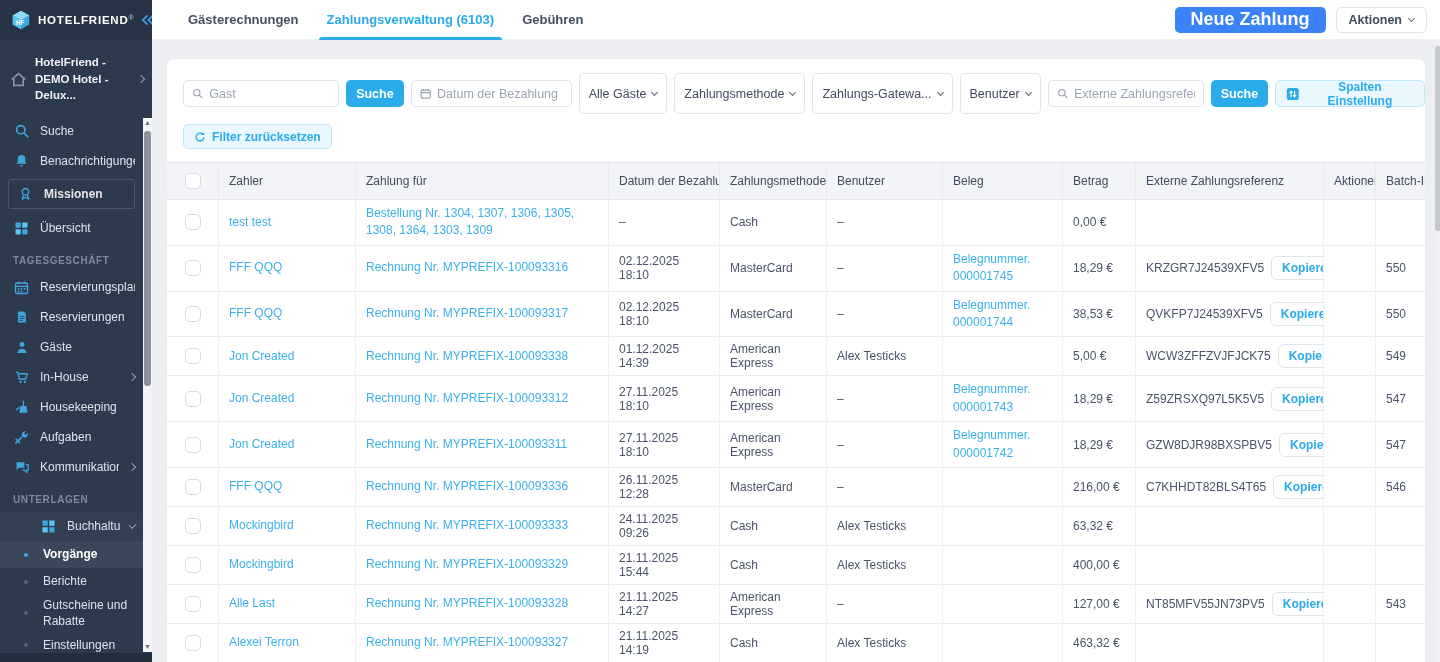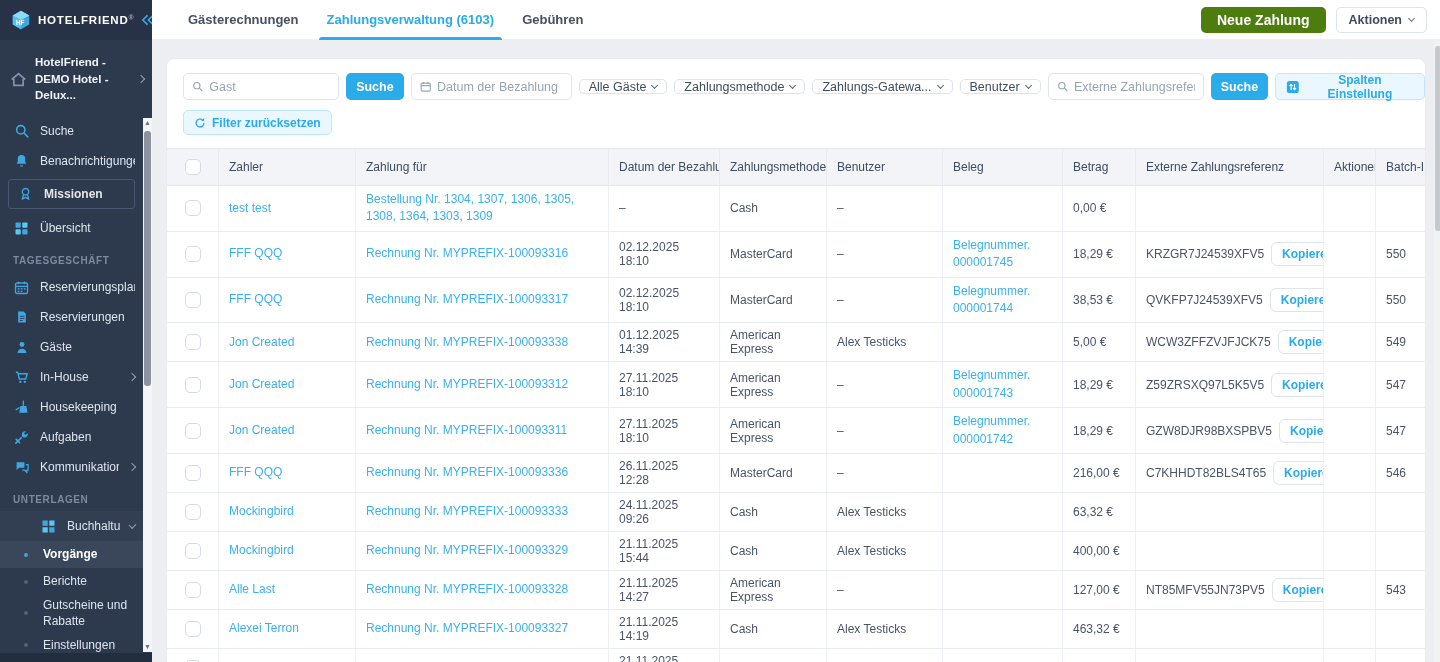--- a/index.html
+++ b/index.html
@@ -41,37 +41,37 @@
   .sidebar-footer{position:absolute;left:0;right:0;bottom:0;height:9px;background:#222d3e;}
 
   
   .main{position:relative;flex:1;height:662px;}
   .topbar{height:40px;background:#fff;display:flex;align-items:center;padding-left:22px;border-bottom:1px solid #eef0f3;}
   .tabs{display:flex;height:40px;}
   .tab{position:relative;display:flex;align-items:center;padding:0 14px;font-size:13px;font-weight:bold;color:#46505f;cursor:pointer;white-space:nowrap;}
   .tab.active{color:#2aabea;}
   .tab.active::after{content:"";position:absolute;left:6px;right:6px;bottom:0;height:3px;background:#2aabea;border-radius:3px 3px 0 0;}
   .topbar-actions{margin-left:auto;display:flex;gap:10px;padding-right:15px;}
-  .btn-primary{background:#4d7c0f;color:#fff;border:none;border-radius:5px;font-size:14px;font-weight:bold;padding:0 16px;height:26px;cursor:pointer;font-family:inherit;}
+  .btn-primary{background:#3b82f6;color:#fff;border:none;border-radius:5px;font-size:18px;font-weight:bold;padding:0 16px;height:26px;cursor:pointer;font-family:inherit;}
   .btn-outline{background:#fff;color:#3f4a5c;border:1px solid #dfe3ea;border-radius:5px;font-size:12.5px;font-weight:bold;padding:0 12px;height:26px;cursor:pointer;display:flex;align-items:center;gap:7px;font-family:inherit;}
   .btn-outline .chev{border-color:#6a7485;width:5px;height:5px;}
 
   .content{height:622px;padding:18px 16px 0 14px;overflow:hidden;}
   .card{background:#fff;border:1px solid #e9ecf0;border-bottom:none;border-radius:8px 8px 0 0;height:604px;overflow:hidden;}
 
   
   .filters1{display:flex;align-items:center;gap:7px;padding:14px 0 0 16px;}
   .inp{display:flex;align-items:center;gap:6px;border:1px solid #dfe3ea;border-radius:5px;height:27px;padding:0 8px;background:#fff;}
   .inp input{border:none;outline:none;font-size:12.5px;width:100%;color:#454f61;font-family:inherit;}
   .inp input::placeholder{color:#9aa3b2;}
   .w-guest{width:160px;}
   .w-date{width:165px;}
   .w-ref{width:160px;}
   .btn-search{background:#2aabea;color:#fff;border:none;border-radius:5px;height:27px;padding:0 10px;font-size:12.5px;font-weight:bold;cursor:pointer;font-family:inherit;}
-  .sel{display:flex;align-items:center;justify-content:flex-start;gap:6px;border:1px solid #dfe3ea;border-radius:5px;height:15px;padding:0 9px;font-size:12.5px;color:#414b5e;cursor:pointer;white-space:nowrap;}
+  .sel{display:flex;align-items:center;justify-content:flex-start;gap:6px;border:1px solid #dfe3ea;border-radius:5px;height:41px;padding:0 9px;font-size:12.5px;color:#414b5e;cursor:pointer;white-space:nowrap;}
   .sel .chev{border-color:#5b6676;width:5px;height:5px;flex:0 0 5px;}
   .btn-light{background:#eaf7fe;border:1px solid #bfe7fa;border-radius:5px;color:#2aabea;font-size:12px;font-weight:bold;height:27px;display:flex;align-items:center;gap:6px;padding:0 10px;cursor:pointer;font-family:inherit;}
   .btn-cols{margin-left:auto;}
   .filters2{padding:10px 14px 0 16px;display:flex;}
   .btn-reset{height:25px;}
 
   
   .table{margin-top:13px;--cols:52px 137px 253px 111px 107px 116px 120px 73px 188px 52px 49px;}
   .thead{display:grid;grid-template-columns:var(--cols);background:#f2f4f8;border-top:1px solid #e5e9ef;border-bottom:1px solid #e5e9ef;}
   .th{display:flex;align-items:center;gap:5px;font-size:12px;color:#414b5e;padding:0 10px;height:36px;border-right:1px solid #e8ecf1;white-space:nowrap;overflow:hidden;}

